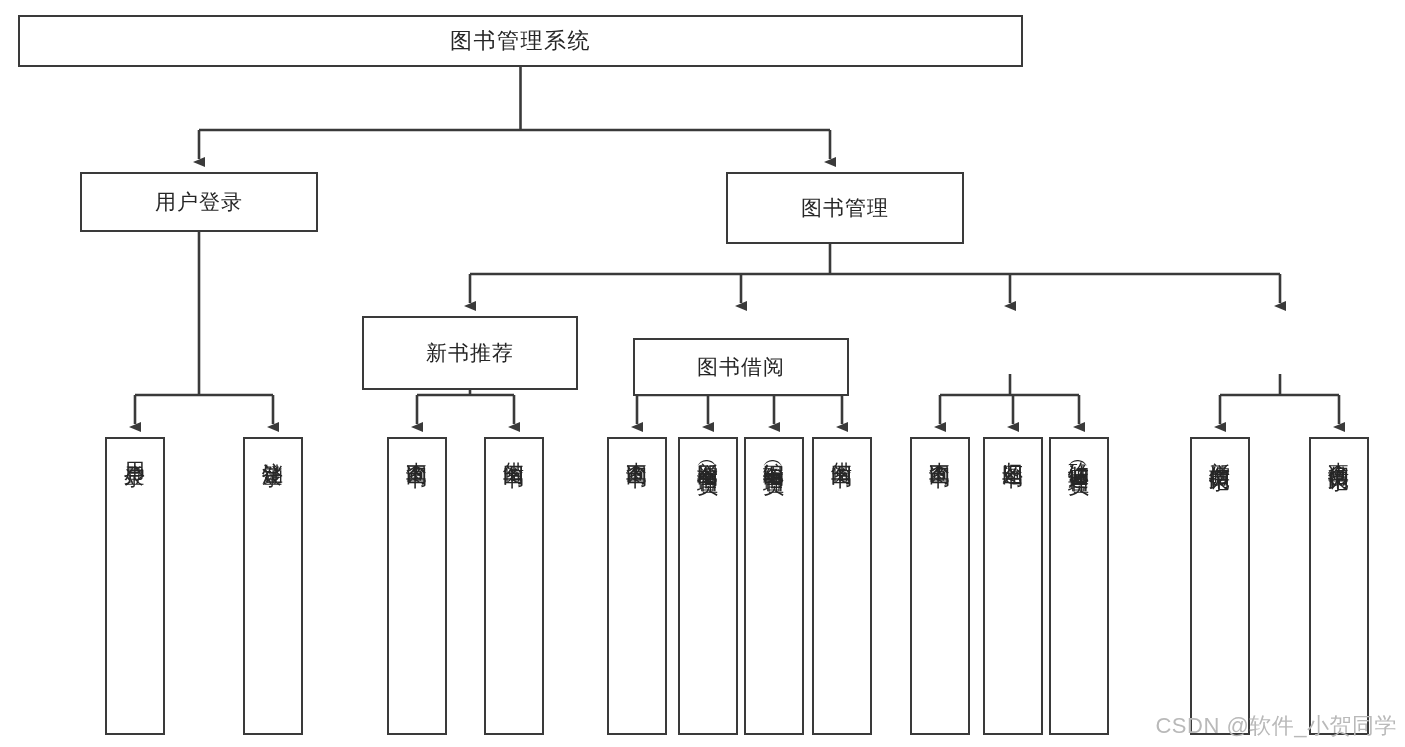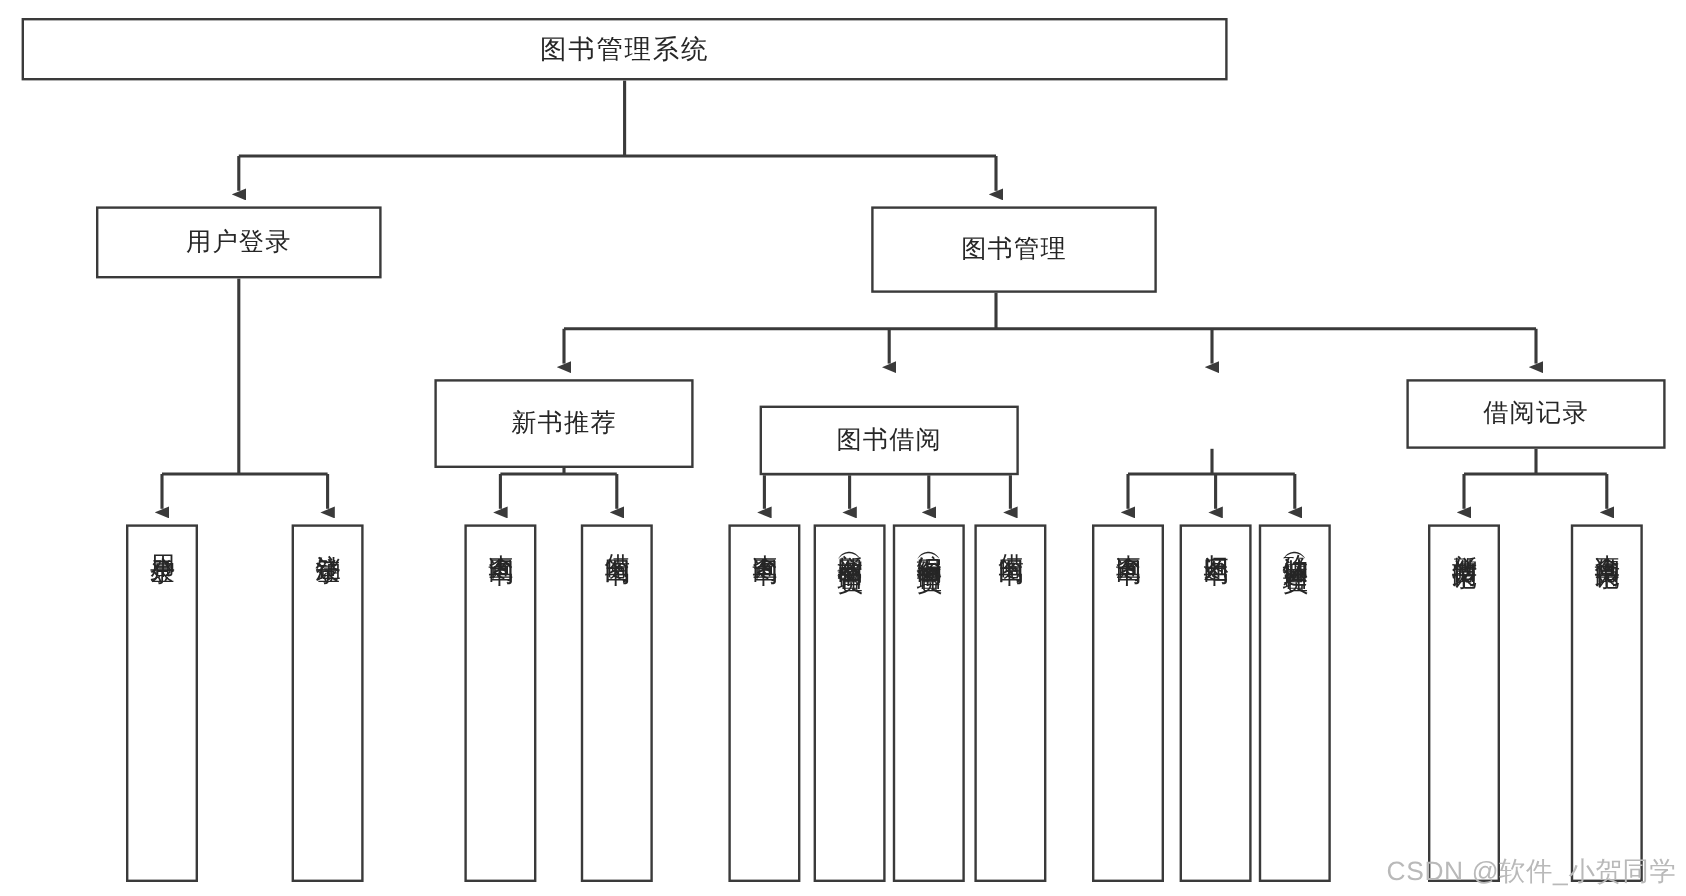--- a/index.html
+++ b/index.html
@@ -135,23 +135,20 @@
   <div class="node horiz" style="left: 726px; top: 172px; width: 238px; height: 72px;">
     <span class="node-label">图书管理</span>
   </div>
 
   <div class="node horiz" style="left: 362px; top: 316px; width: 216px; height: 74px;">
     <span class="node-label">新书推荐</span>
   </div>
   <div class="node horiz" style="left: 633px; top: 316px; width: 216px; height: 58px; margin-top: 22px;">
     <span class="node-label">图书借阅</span>
   </div>
-  <div class="node horiz" style="left: 1172px; top: 316px; width: 216px; height: 58px;">
-    <span class="node-label">借阅记录</span>
-  </div>
 
   <div class="node leaf" style="left: 105px; top: 437px; width: 60px; height: 298px;">
     <span class="node-label">用户登录</span>
   </div>
   <div class="node leaf" style="left: 243px; top: 437px; width: 60px; height: 298px;">
     <span class="node-label">注销登录</span>
   </div>
   <div class="node leaf" style="left: 387px; top: 437px; width: 60px; height: 298px;">
     <span class="node-label">查询图书</span>
   </div>

